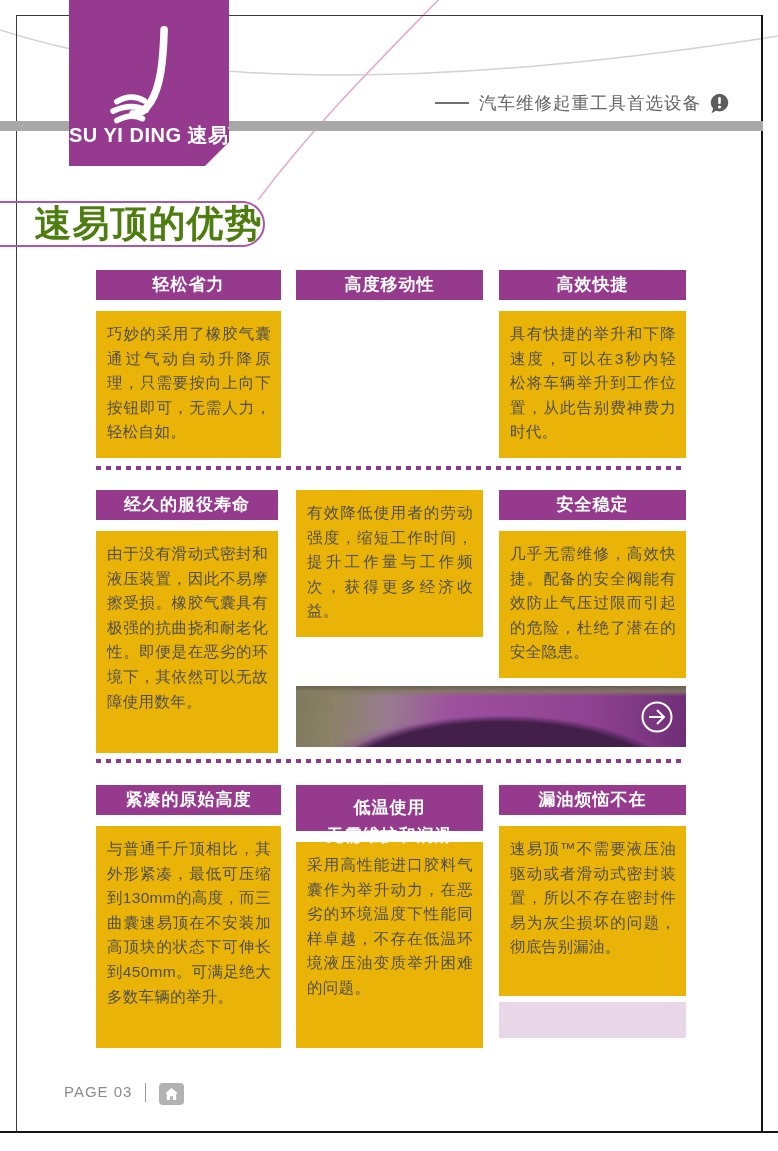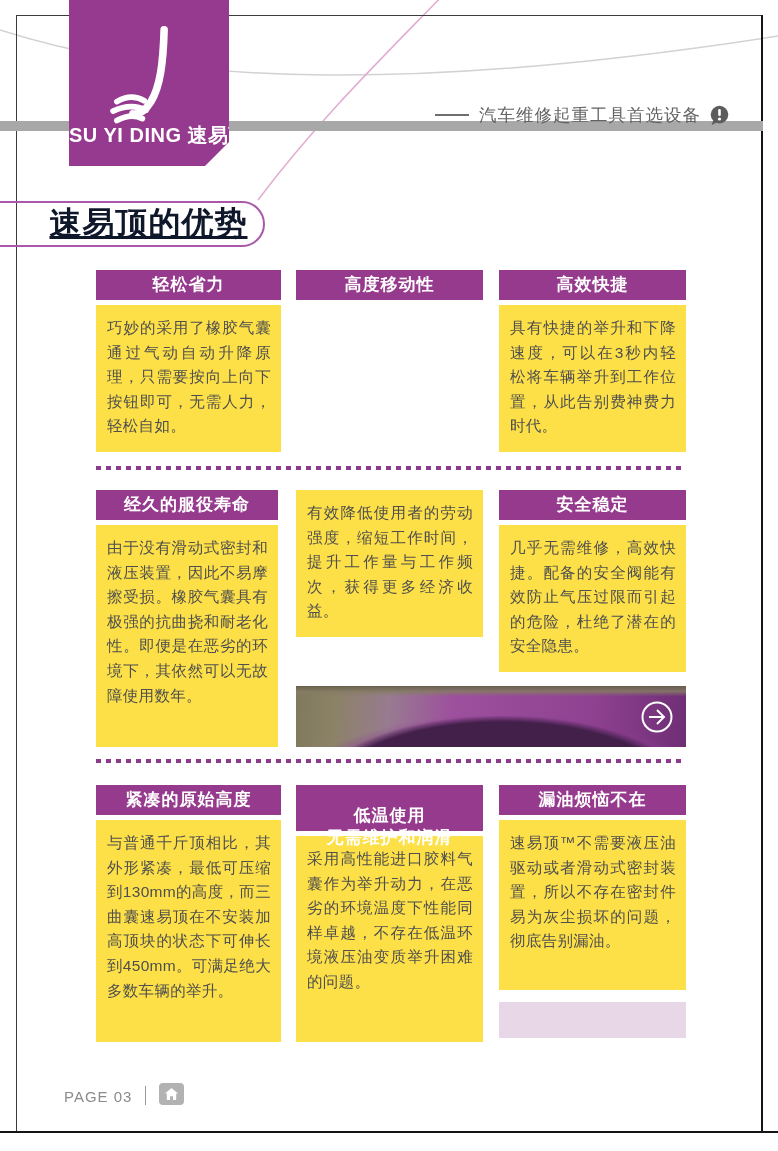--- a/index.html
+++ b/index.html
@@ -20,38 +20,38 @@
   .gray-bar { position:absolute; left:0; top:121px; width:763px; height:10px; background:#a8a8a8; }
 
   
   .logo { position:absolute; left:69px; top:0; width:160px; height:166px; background:#963a90;
           clip-path:polygon(0 0,100% 0,100% calc(100% - 24px),calc(100% - 24px) 100%,0 100%); }
   .logo svg { position:absolute; left:50%; top:26px; transform:translateX(-50%); }
   .logo-text { position:absolute; left:0; bottom:17px; width:100%; text-align:center;
                color:#fff; font-weight:bold; font-size:20px; letter-spacing:.5px; white-space:nowrap; }
 
   
-  .tagline { position:absolute; right:48px; top:104px; display:flex; align-items:center; height:22px; }
+  .tagline { position:absolute; right:48px; top:92px; display:flex; align-items:center; height:22px; }
   .tagline-dash { width:34px; height:2px; background:#6f6f6f; margin-right:10px; }
   .tagline-text { color:#636363; font-size:17.5px; letter-spacing:1px; }
   .tagline-icon { margin-left:8px; width:21px; height:21px; }
 
   
   .title-badge { position:absolute; left:-30px; top:201px; width:295px; height:46px;
                  border:2px solid #aa58aa; border-radius:24px; display:flex; align-items:center;
                  justify-content:center; padding-left:62px; }
-  .title-badge span { color:#0f172a; font-size:32px; font-weight:bold; letter-spacing:1px; white-space:nowrap;text-decoration:underline; }
+  .title-badge span { color:#4d7c0f; font-size:37px; font-weight:bold; letter-spacing:1px; white-space:nowrap; }
 
   
   .card { position:absolute; }
   .card-header { background:#963a8e; color:#fff; font-weight:bold; font-size:17px;
                  text-align:center; line-height:30px; height:30px; letter-spacing:1px;
-                 margin-bottom:5px; white-space:pre-line; }
-  .card-header.h2 { height:46px; line-height:22px; padding-top:20px; }
-  .card-body { background:#fde047; color:#4f4f4f; font-size:15.5px; line-height:24.6px;
+                 margin-bottom:11px; white-space:pre-line; }
+  .card-header.h2 { height:46px; line-height:28px; padding-top:9px; }
+  .card-body { background:#eab308; color:#4f4f4f; font-size:15.5px; line-height:24.6px;
                padding:11px 10px 0 11px; text-align:justify; letter-spacing:.3px; overflow:hidden; }
 
   
   .dotted { position:absolute; left:96px; width:590px; height:4px;
             background:repeating-linear-gradient(90deg,#8c3a8c 0 5px,transparent 5px 10px); }
   .dotted.d1 { top:466px; }
   .dotted.d2 { top:759px; }
 
   
   .photo { position:absolute; left:296px; top:686px; width:390px; height:61px; overflow:hidden;
@@ -61,21 +61,21 @@
       radial-gradient(ellipse 292px 116px at 53% 190%, #a357a5 0%, #8d3c92 60%, rgba(141,60,146,0) 76%),
       linear-gradient(95deg, #80795e 0%, #8b8266 10%, #987b90 24%, #9d509d 40%, #8f4291 75%, #6e2e75 100%);
   }
   .photo-arrow { position:absolute; right:13px; top:50%; transform:translateY(-50%);
                  width:32px; height:32px; cursor:pointer; }
 
   
   .pink-block { position:absolute; left:499px; top:1002px; width:187px; height:36px; background:#e8d7e7; }
 
   
-  .footer { position:absolute; left:64px; top:1083px; display:flex; align-items:flex-end; }
+  .footer { position:absolute; left:64px; top:1083px; display:flex; align-items:flex-start; }
   .footer-page { color:#8b8b8b; font-size:15px; letter-spacing:1px; }
   .footer-sep { width:1px; height:19px; background:#9a9a9a; margin:0 13px; }
   .footer-home { width:25px; height:22px; background:#b2b2b2; border-radius:4px;
                  display:flex; align-items:center; justify-content:center; cursor:pointer; }
 </style>
 </head>
 <body>
 
 <div class="page">
 

